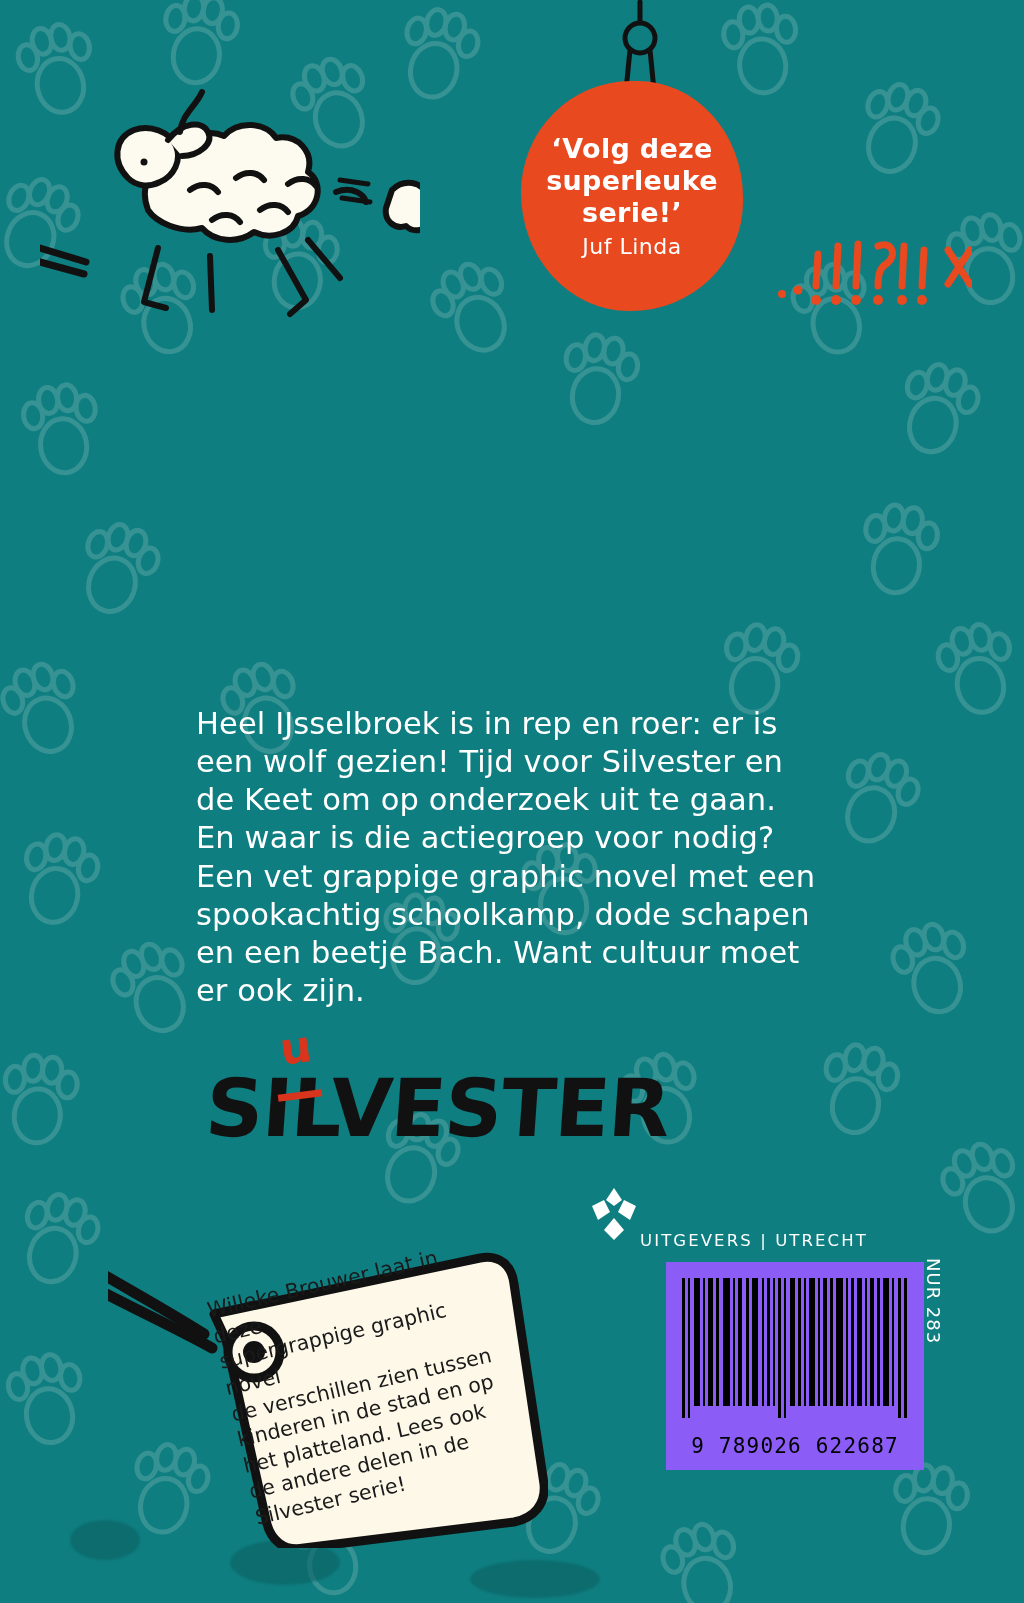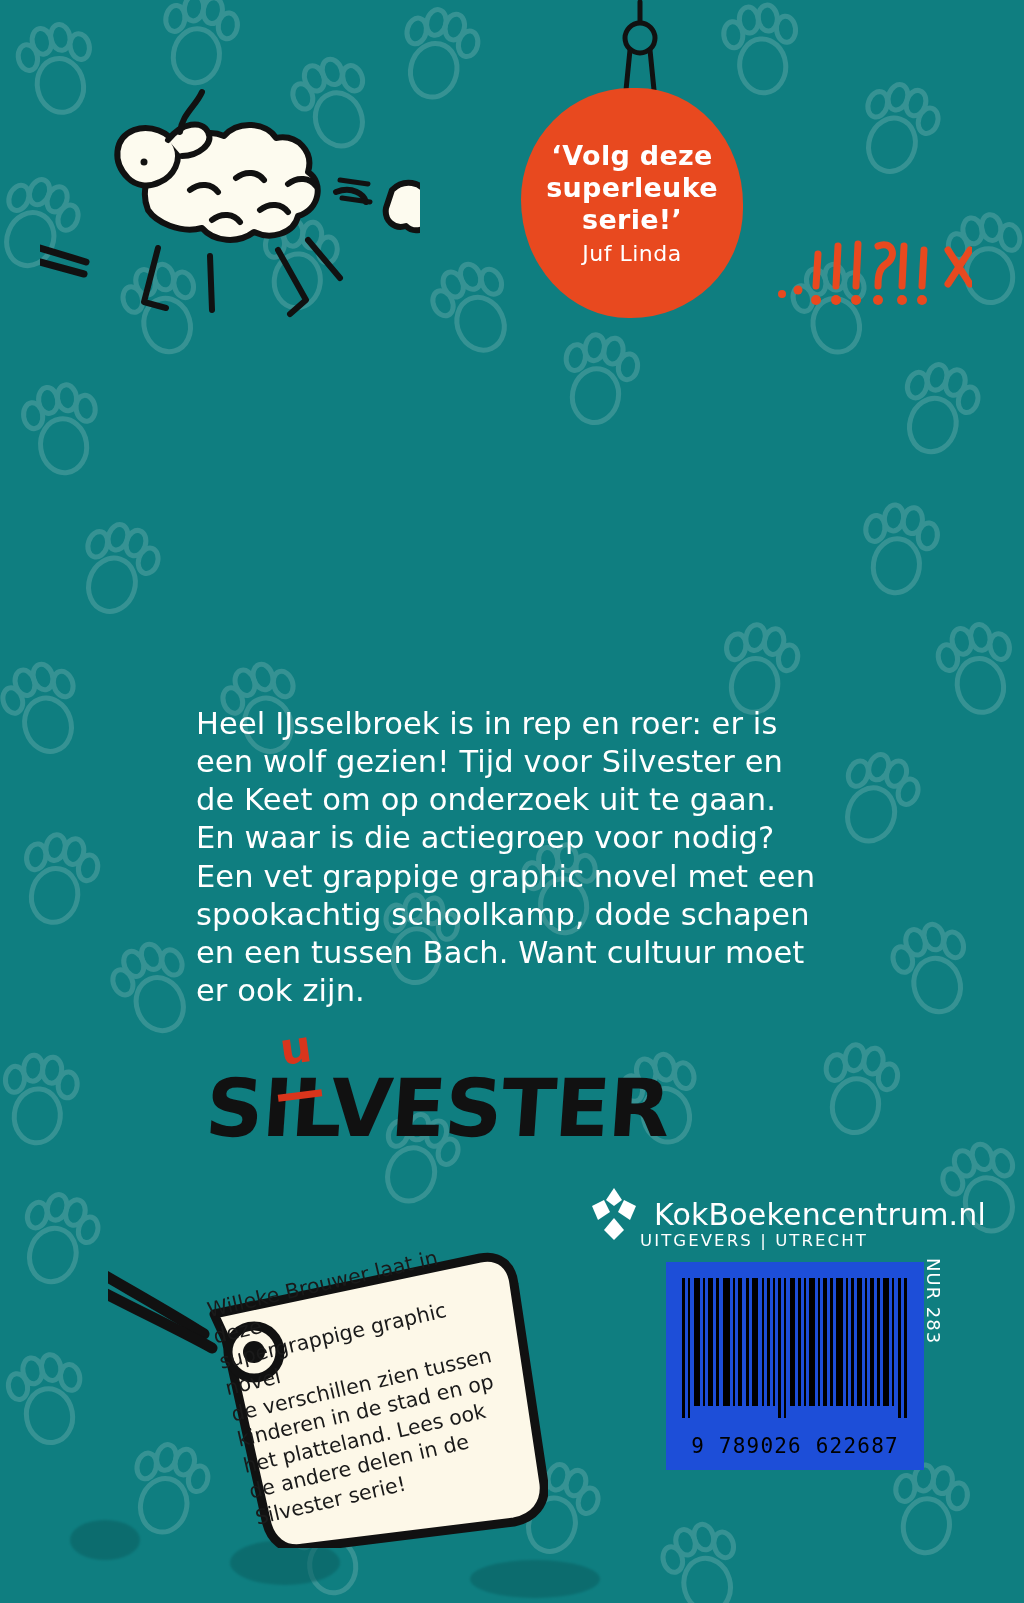--- a/index.html
+++ b/index.html
@@ -29,21 +29,21 @@
     position: absolute;
     left: 40px;
     top: 70px;
     width: 380px;
     height: 260px;
   }
   
   .sticker {
     position: absolute;
     left: 521px;
-    top: 88px;
+    top: 81px;
     width: 222px;
     height: 230px;
   }
   .sticker-body {
     position: absolute;
     inset: 0;
     background: #e8491f;
     border-radius: 50% 48% 51% 49% / 49% 51% 48% 52%;
   }
   .sticker-text {
@@ -194,21 +194,21 @@
     font-size: 16.5px;
     letter-spacing: 2.1px;
   }
   
   .barcode-box {
     position: absolute;
     left: 666px;
     top: 1262px;
     width: 258px;
     height: 208px;
-    background: #1d4ed8;
+    background: #8b5cf6;
   }
   .barcode-bars {
     position: absolute;
     left: 14px;
     top: 16px;
     width: 230px;
     height: 140px;
   }
   .barcode-digits {
     position: absolute;
@@ -383,21 +383,21 @@
     </g>
   </svg>
 
 
   <div class="blurb-block">Heel IJsselbroek is in rep en roer: er is
 een wolf gezien! Tijd voor Silvester en
 de Keet om op onderzoek uit te gaan.
 En waar is die actiegroep voor nodig?
 Een vet grappige graphic novel met een
 spookachtig schoolkamp, dode schapen
-en een tussen Bach. Want cultuur moet
+en een beetje Bach. Want cultuur moet
 er ook zijn.</div>
 
   <div class="series-logo">
     <div class="logo-word">SILVESTER</div>
     <div class="logo-u">u</div>
     <div class="logo-strike"></div>
   </div>
 
   <svg class="tag" viewBox="0 0 440 330">
     <g>
@@ -425,23 +425,20 @@
 
   <div class="publisher">
     <svg width="52" height="56" viewBox="0 0 52 56">
       <g fill="#ffffff">
         <path d="M26 2 L34 14 L26 20 L18 14 Z"></path>
         <path d="M4 20 L16 14 L22 26 L10 34 Z"></path>
         <path d="M48 20 L36 14 L30 26 L42 34 Z"></path>
         <path d="M26 32 L36 44 L26 54 L16 44 Z"></path>
       </g>
     </svg>
-    <div class="pub-name">
-      <span>KokBoekencentrum</span><span class="tld">.nl</span>
-    </div>
   </div>
   <div class="pub-sub">UITGEVERS | UTRECHT</div>
 
   <div class="barcode-box">
     <svg class="barcode-bars" viewBox="0 0 230 140" preserveAspectRatio="none">
       <g fill="#000000">
         <rect x="2" y="0" width="3" height="140"></rect>
         <rect x="8" y="0" width="2" height="140"></rect>
         <rect x="14" y="0" width="6" height="128"></rect>
         <rect x="23" y="0" width="2" height="128"></rect>

